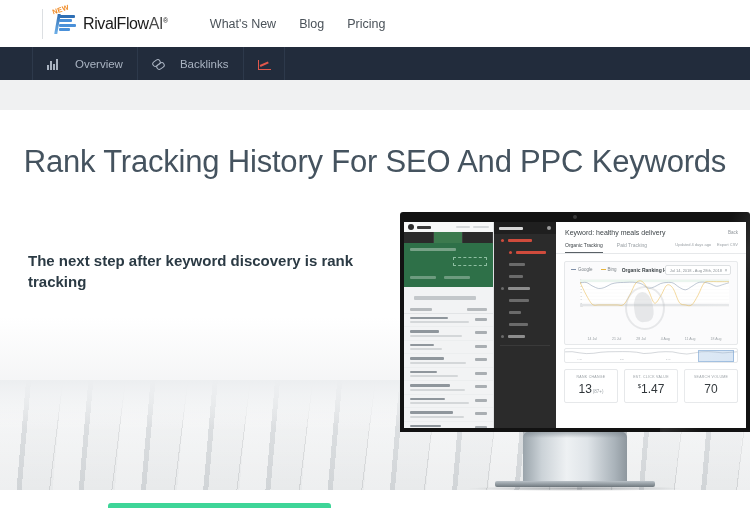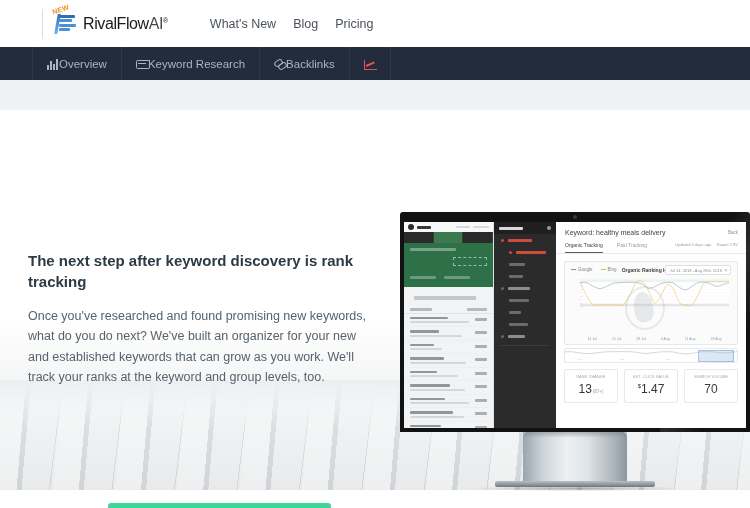--- a/index.html
+++ b/index.html
@@ -105,21 +105,21 @@
     transform: skewX(-10deg);
   }
   .rival-word { font-size: 16px; letter-spacing: -0.4px; color:#1a1a1a; }
   .rival-word b { font-weight: normal; }
   .rival-word span.light { font-weight: normal; color:#4a4a4a; }
   .rival-word sup { font-size: 7px; vertical-align: super; }
 
   .topnav {
     display: flex;
     align-items: center;
-    gap: 17px;
+    gap: 23px;
     margin-left: 42px;
   }
   .topnav a {
     font-size: 12.5px;
     color: #4a5259;
     text-decoration: none;
   }
   .topbar-right {
     margin-left: auto;
     display: flex;
@@ -158,21 +158,21 @@
   .mainnav::after{
     content:"";
     position:absolute; inset:0;
     background-image: radial-gradient(rgba(255,255,255,.045) .5px, transparent .5px);
     background-size: 4px 4px;
     pointer-events:none;
   }
   .navitem {
     display: flex;
     align-items: center;
-    gap: 0;
+    gap: 16px;
     padding: 0 14px;
     font-size: 11.5px;
     color: #aab4c2;
     border-right: 1px solid #2d394b;
     cursor: pointer;
     position: relative;
     z-index: 2;
     white-space: nowrap;
   }
   .navitem:first-child { border-left: 1px solid #2d394b; }
@@ -475,24 +475,20 @@
         <i></i>
         <i></i>
         <i></i>
         <i></i>
       </span>
     <span>Overview</span>
   </div>
 
 
 
-  <div class="navitem">
-    <span class="navicon ic-card"></span>
-    <span>Keyword Research</span>
-  </div>
 
   <div class="navitem">
     <span class="navicon ic-link"></span>
     <span>Backlinks</span>
   </div>
 
 
   <div class="navitem active">
     <span class="navicon ic-track"></span>
 
@@ -502,24 +498,24 @@
 
 <div class="greyband"></div>
 
 <div class="hero">
 
   <div class="floor">
     <div class="floor-fade"></div>
   </div>
   <div class="floor-bottom"></div>
 
+  <h1 class="h1">Rank Tracking History For SEO And PPC Keywords</h1>
 
   <div class="copy">
     <h2>The next step after keyword discovery is rank tracking</h2>
-    <p>Once you've researched and found promising new keywords, what do you do next? We've built an organizer for your new and established keywords that can grow as you work. We'll track your ranks at the keyword and group levels, too.</p>
   </div>
 
   <button class="cta">SEE HOW TO TRACK RANKINGS</button>
 
   <div class="monitor">
     <div class="mon-body">
       <span class="mon-cam"></span>
 
       <div class="screen">
 

